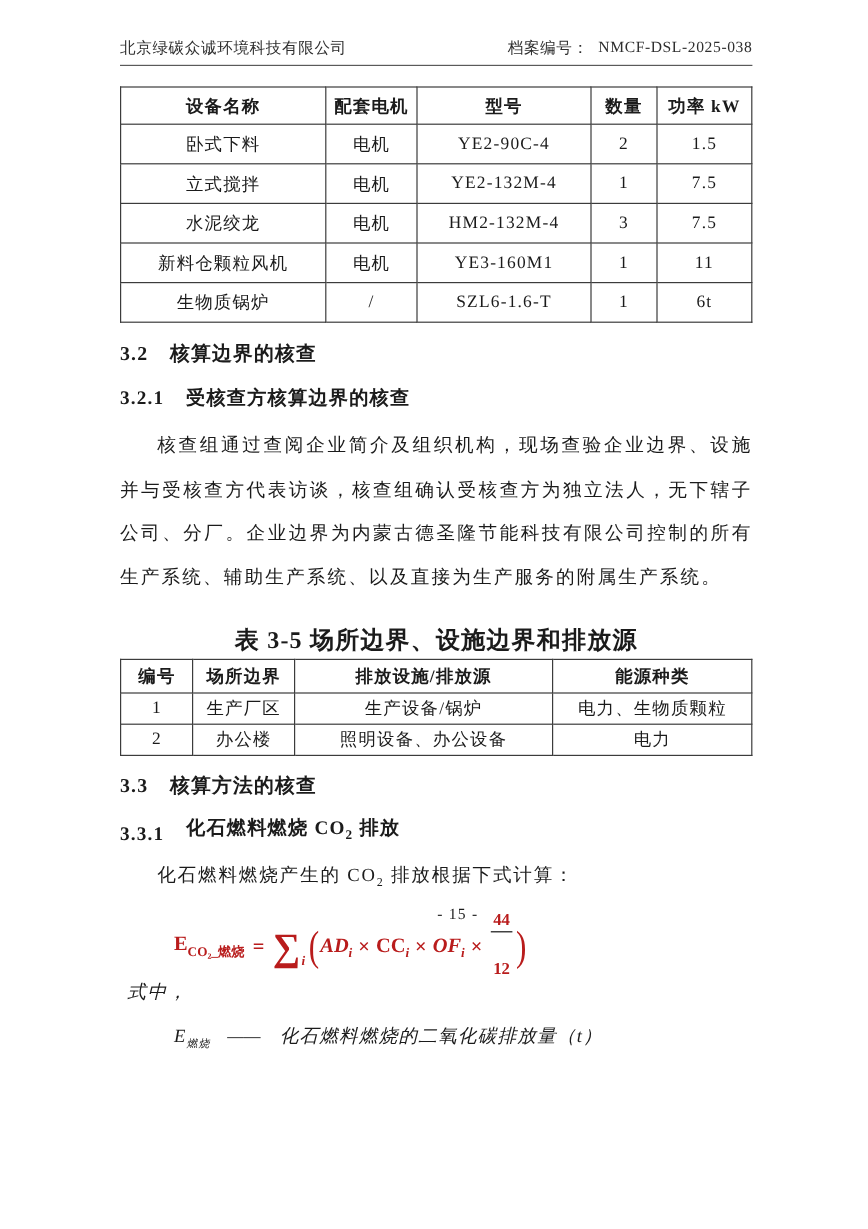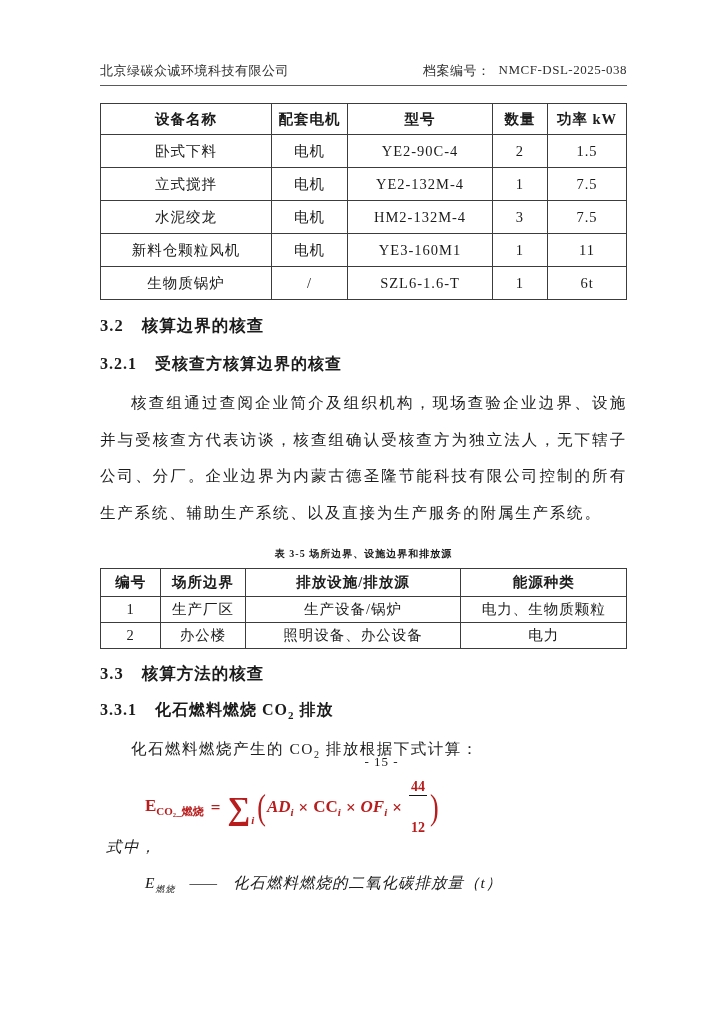--- a/index.html
+++ b/index.html
@@ -4,21 +4,21 @@
 <style>
   html,body { margin:0; padding:0; }
   body {
     width:723px; height:1024px;
     background:#ffffff;
     position:relative;
     font-family:"Liberation Serif","DejaVu Serif",serif;
     color:#1b1b1b;
     overflow:hidden;
   }
-  .page { box-sizing:border-box; width:723px; height:828px; padding:62px 96px 0 100px; position:relative; }
+  .page { box-sizing:border-box; width:723px; height:828px; padding:31px 96px 0 100px; position:relative; }
 
   
   .header {
     display:flex; justify-content:space-between; align-items:flex-end;
     font-size:13px; color:#2e2e2e; letter-spacing:0.5px;
     border-bottom:1.5px solid #5a5a5a; padding-bottom:5px;
   }
   .header-right { display:flex; gap:8px; }
 
   
@@ -32,30 +32,30 @@
   .equip th { height:30px; }
   .equip td { height:32px; }
   .btable { margin-top:4px; }
   .btable th { height:27px; }
   .btable td { height:25px; }
 
   
   .h2 { display:flex; font-weight:bold; letter-spacing:1px; font-size:16.5px; line-height:22px; }
   .h3 { display:flex; font-weight:bold; letter-spacing:1px; font-size:16px;  line-height:22px; }
   .h2 .num, .h3 .num { margin-right:18px; }
-  .mt15 { margin-top:15px; } .mt16 { margin-top:16px; } .mt14 { margin-top:14px; }
+  .mt15 { margin-top:15px; } .mt16 { margin-top:16px; } .mt14 { margin-top:14px;align-items:flex-end; }
   sub { font-size:10px; }
   .h3 sub { font-size:11px; font-weight:bold; }
 
   
   .para {
     margin:10px 0 0 0; font-size:15.5px; line-height:36.5px;
     text-align:justify; text-indent:2em; letter-spacing:1.8px;
   }
-  .caption { margin-top:12px; text-align:center; font-weight:bold; font-size:10px; letter-spacing:1px; line-height:21px; }
+  .caption { margin-top:24px; text-align:center; font-weight:bold; font-size:20px; letter-spacing:1px; line-height:21px; }
   .intro { margin-top:12px; font-size:15.5px; letter-spacing:1.5px; text-indent:2em; line-height:22px; }
 
   
   .formula {
     margin-top:8px; margin-left:45px; height:52px;
     display:flex; align-items:center;
     font-weight:bold; font-size:17px; color:#b91c1c;
   }
   .f-lhs sub { font-size:11px; letter-spacing:0; }
   .f-eq { margin:0 7px; }

